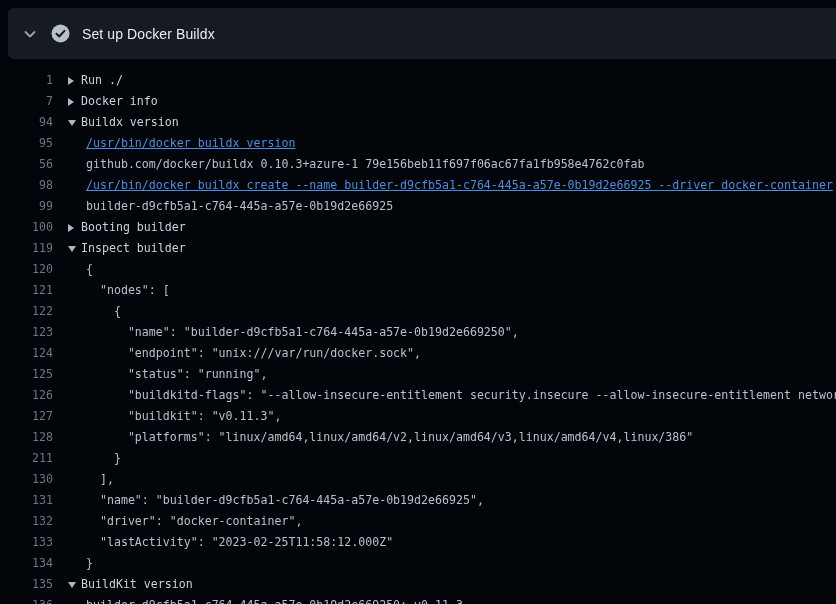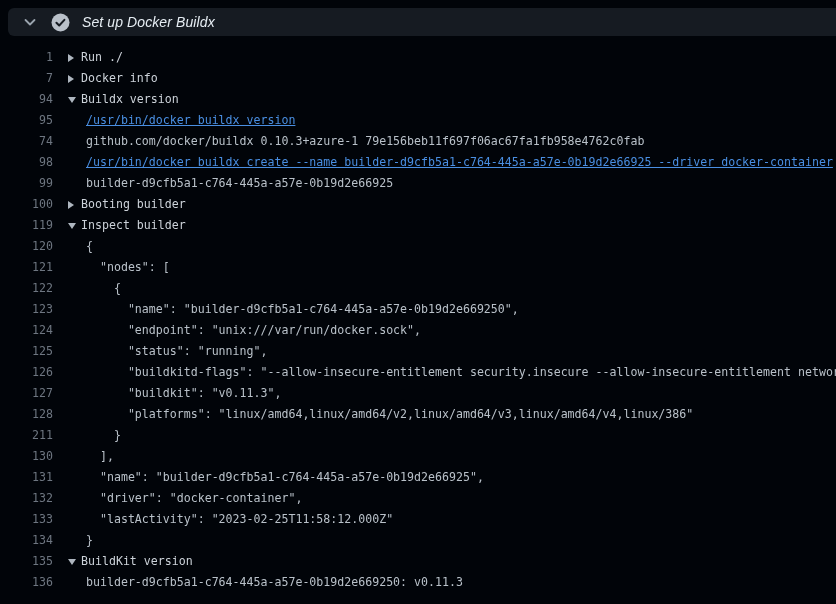--- a/index.html
+++ b/index.html
@@ -3,28 +3,27 @@
 <meta charset="utf-8">
 <style>
   * { margin:0; padding:0; box-sizing:border-box; }
   html,body { width:836px; height:604px; overflow:hidden; }
   body {
     background:#010409;
     font-family:"Liberation Sans", sans-serif;
   }
   .step-header {
     margin:8px 0 0 8px;
-    height:28px;
+    height:51px;
     background:#161b22;
     border-radius:6px 0 0 6px;
     display:flex;
     align-items:center;
     padding-left:10px;
     cursor:pointer;
-    font-style:italic;
   }
   .chev {
     width:24px; height:24px;
     display:flex; align-items:center; justify-content:center;
     flex:0 0 auto;
   }
   .status-ic {
     width:19px; height:19px;
     margin-left:9px;
     flex:0 0 auto;
@@ -93,21 +92,21 @@
     </svg>
   </span>
   <span class="step-title">Set up Docker Buildx</span>
 </div>
 
 <div class="log" id="log">
     <div class="row group"><span class="num">1</span><span class="body"><span class="marker"><span class="tri-right"></span></span><span>Run ./</span></span></div>
     <div class="row group"><span class="num">7</span><span class="body"><span class="marker"><span class="tri-right"></span></span><span>Docker info</span></span></div>
     <div class="row group"><span class="num">94</span><span class="body"><span class="marker"><span class="tri-down"></span></span><span>Buildx version</span></span></div>
     <div class="row command"><span class="num">95</span><span class="body">/usr/bin/docker buildx version</span></div>
-    <div class="row output"><span class="num">74</span><span class="body">github.com/docker/buildx 0.10.3+azure-1 79e156beb11f697f06ac67fa1fb958e4762c0fab</span></div>
+    <div class="row output"><span class="num">56</span><span class="body">github.com/docker/buildx 0.10.3+azure-1 79e156beb11f697f06ac67fa1fb958e4762c0fab</span></div>
     <div class="row command"><span class="num">98</span><span class="body">/usr/bin/docker buildx create --name builder-d9cfb5a1-c764-445a-a57e-0b19d2e66925 --driver docker-container</span></div>
     <div class="row output"><span class="num">99</span><span class="body">builder-d9cfb5a1-c764-445a-a57e-0b19d2e66925</span></div>
     <div class="row group"><span class="num">100</span><span class="body"><span class="marker"><span class="tri-right"></span></span><span>Booting builder</span></span></div>
     <div class="row group"><span class="num">119</span><span class="body"><span class="marker"><span class="tri-down"></span></span><span>Inspect builder</span></span></div>
     <div class="row output"><span class="num">120</span><span class="body">{</span></div>
     <div class="row output"><span class="num">121</span><span class="body">  "nodes": [</span></div>
     <div class="row output"><span class="num">122</span><span class="body">    {</span></div>
     <div class="row output"><span class="num">123</span><span class="body">      "name": "builder-d9cfb5a1-c764-445a-a57e-0b19d2e669250",</span></div>
     <div class="row output"><span class="num">124</span><span class="body">      "endpoint": "unix:///var/run/docker.sock",</span></div>
     <div class="row output"><span class="num">125</span><span class="body">      "status": "running",</span></div>

